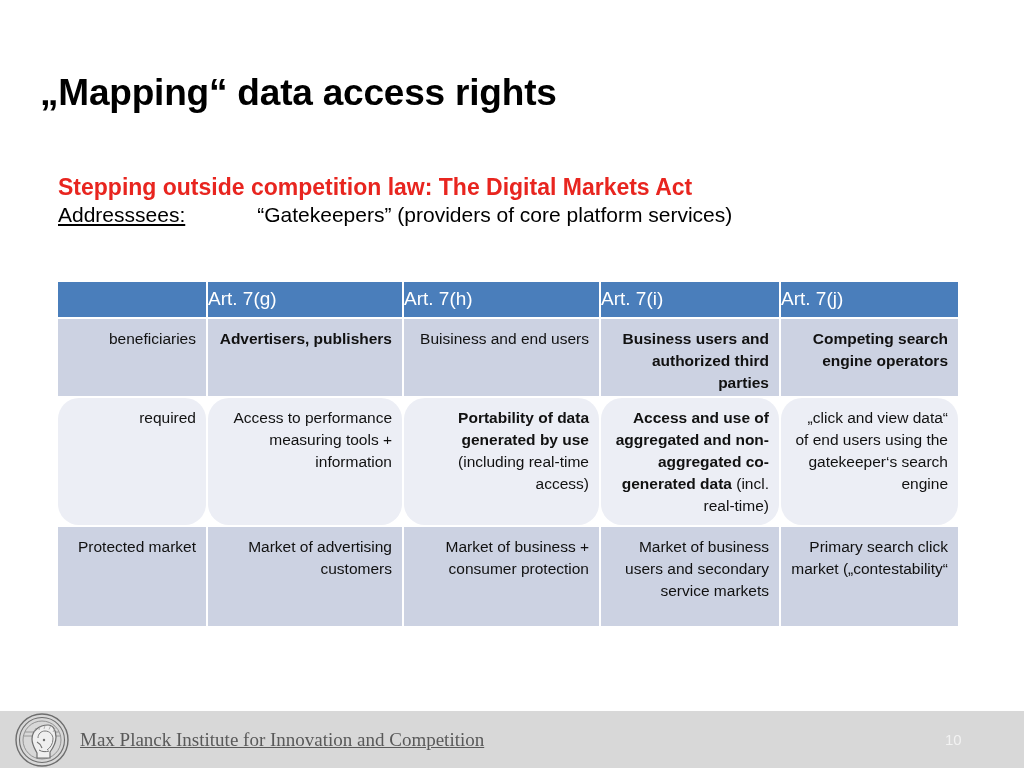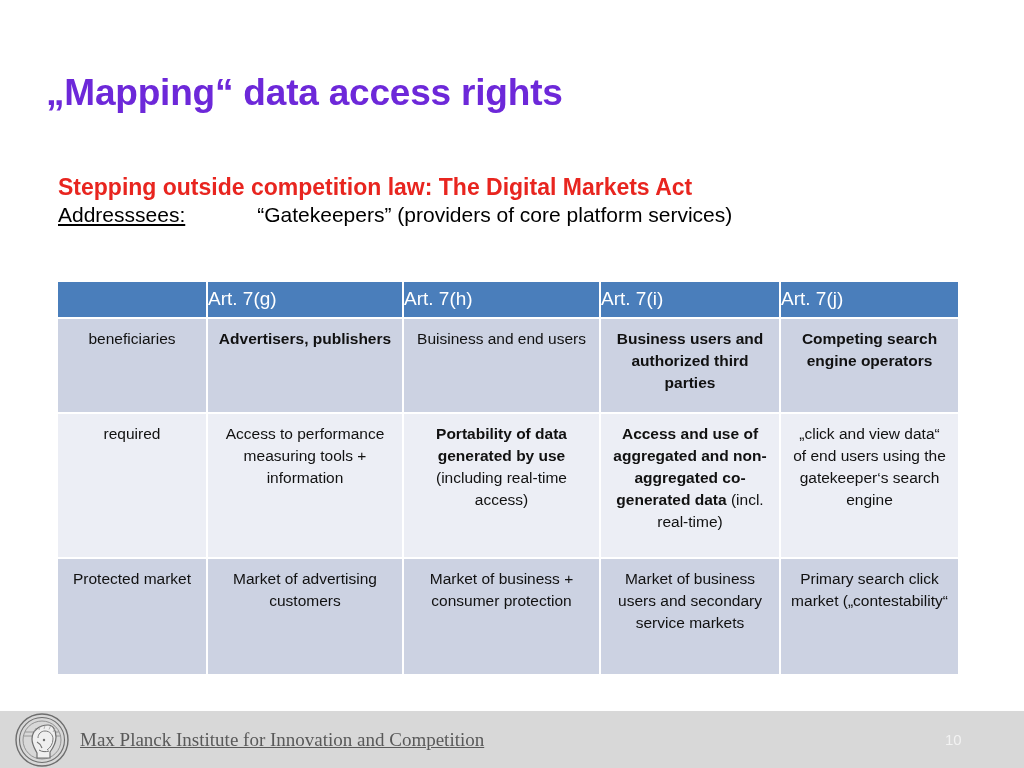--- a/index.html
+++ b/index.html
@@ -19,26 +19,26 @@
     position: absolute;
     left: 0; top: 0;
     width: 1024px;
     height: 768px;
     background: #ffffff;
   }
 
   
   #slide-title {
     position: absolute;
-    left: 46px;
+    left: 40px;
     top: 72px;
     width: 900px;
     font-size: 37px;
     font-weight: bold;
-    color: #6d28d9;
+    color: #000000;
     letter-spacing: -0.2px;
     white-space: nowrap;
   }
 
   
   #subtitle-red {
     position: absolute;
     left: 58px;
     top: 174px;
     font-size: 23px;
@@ -92,27 +92,27 @@
     font-size: 19px;
     font-weight: normal;
     text-align: left;
     padding: 6px 10px 7px 0;
     height: 22px;
     vertical-align: middle;
   }
   #mapping-table td {
     font-size: 15.5px;
     color: #111111;
-    text-align: center;
-    padding: 9px 10px 16px 10px;
+    text-align: right;
+    padding: 9px 10px 0 10px;
     vertical-align: top;
     line-height: 1.42;
   }
   tr.row-shade td { background: #ccd2e2; }
-  tr.row-light td { background: #eceef5; }
+  tr.row-light td { background: #eceef5; border-radius: 21px; }
 
   tr.r-beneficiaries td { height: 68px; }
   tr.r-required td { height: 118px; }
   tr.r-protected td { height: 90px; }
 
   .cell-strong { font-weight: bold; }
   .cell-sub { font-weight: normal; }
 
   
   #footer-bar {

